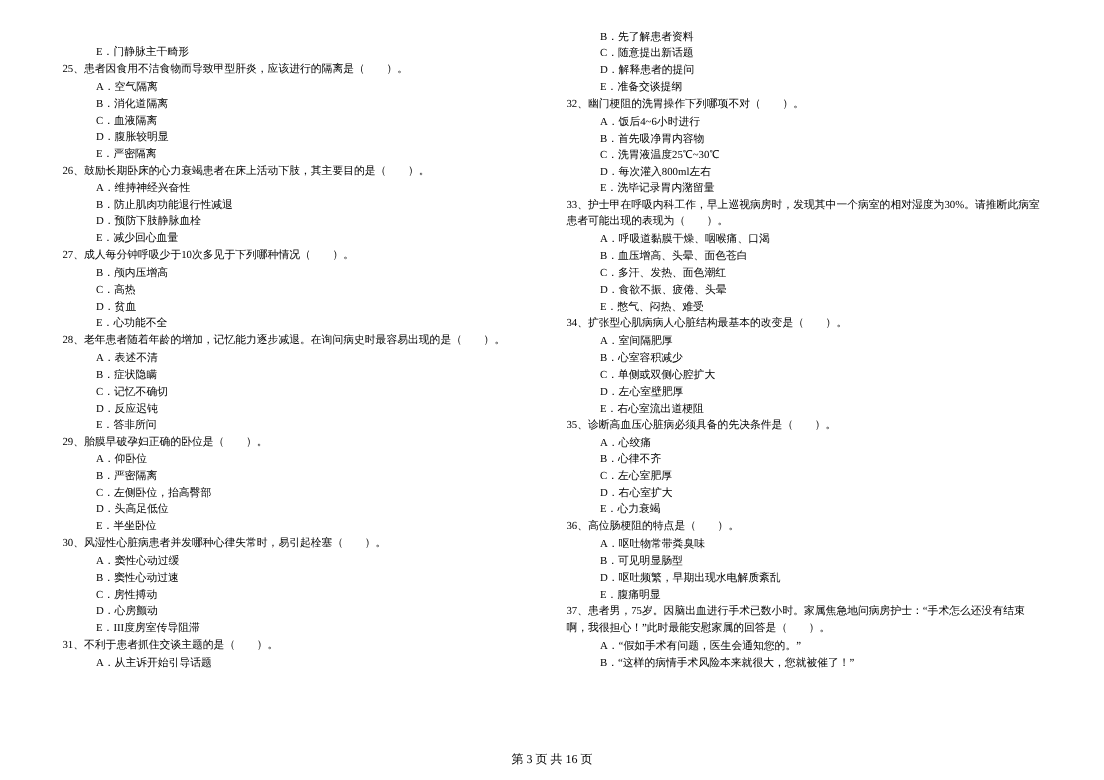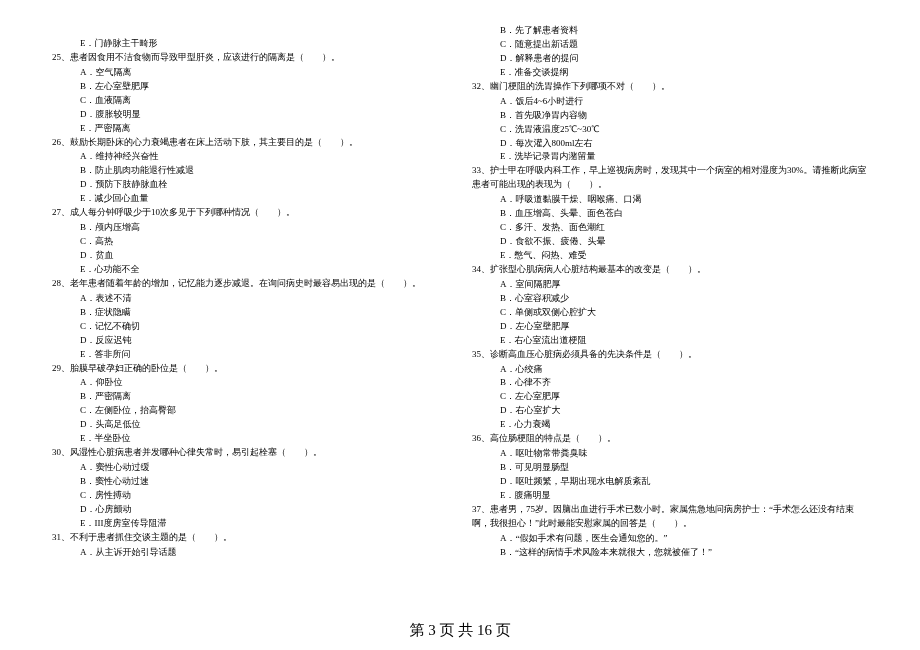--- a/index.html
+++ b/index.html
@@ -1,32 +1,32 @@
 <!DOCTYPE html>
 <html><head>
 <meta charset="utf-8">
 <style>
   * { margin: 0; padding: 0; box-sizing: border-box; }
   body { background: #fff; width: 920px; height: 650px; font-family: "SimSun", serif; font-size: 9px; color: #000; position: relative; }
   .page { display: flex; padding: 24px 52px 0 52px; gap: 24px; align-items: flex-end; }
   .col { flex: 1; line-height: 1.55; }
   .q { margin-bottom: 1px; font-family: Liberation Serif, serif; }
   .opt { padding-left: 28px; }
-  .footer { position: absolute; bottom: 10px; width: 100%; text-align: center; font-size: 15px; }
+  .footer { position: absolute; bottom: 10px; width: 100%; text-align: center; font-size: 10px; }
 </style>
 </head>
 <body>
 
 <div class="page">
   <div class="col">
     <div class="opt">E．门静脉主干畸形</div>
 
     <div class="q"><span>25、患者因食用不洁食物而导致甲型肝炎，应该进行的隔离是（　　）。</span></div>
     <div class="opt">A．空气隔离</div>
-    <div class="opt">B．左心室壁肥厚</div>
+    <div class="opt">B．消化道隔离</div>
     <div class="opt">C．血液隔离</div>
     <div class="opt">D．腹胀较明显</div>
     <div class="opt">E．严密隔离</div>
 
     <div class="q"><span>26、鼓励长期卧床的心力衰竭患者在床上活动下肢，其主要目的是（　　）。</span></div>
     <div class="opt">A．维持神经兴奋性</div>
     <div class="opt">B．防止肌肉功能退行性减退</div>
     <div class="opt">D．预防下肢静脉血栓</div>
     <div class="opt">E．减少回心血量</div>
 

